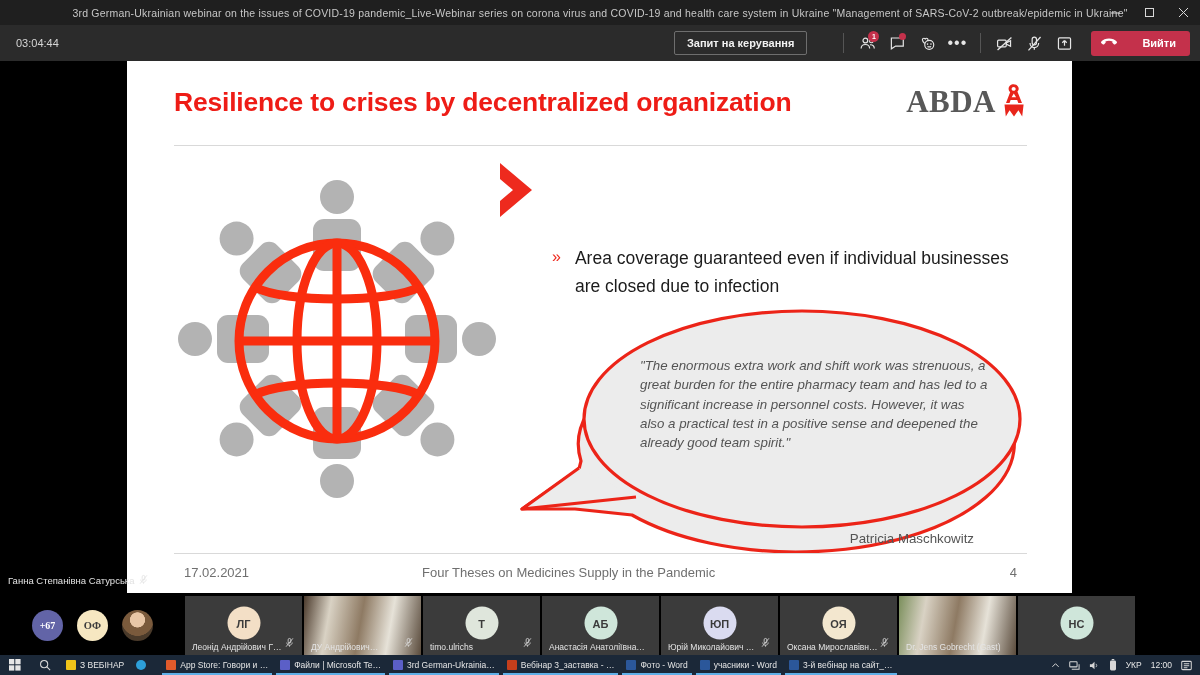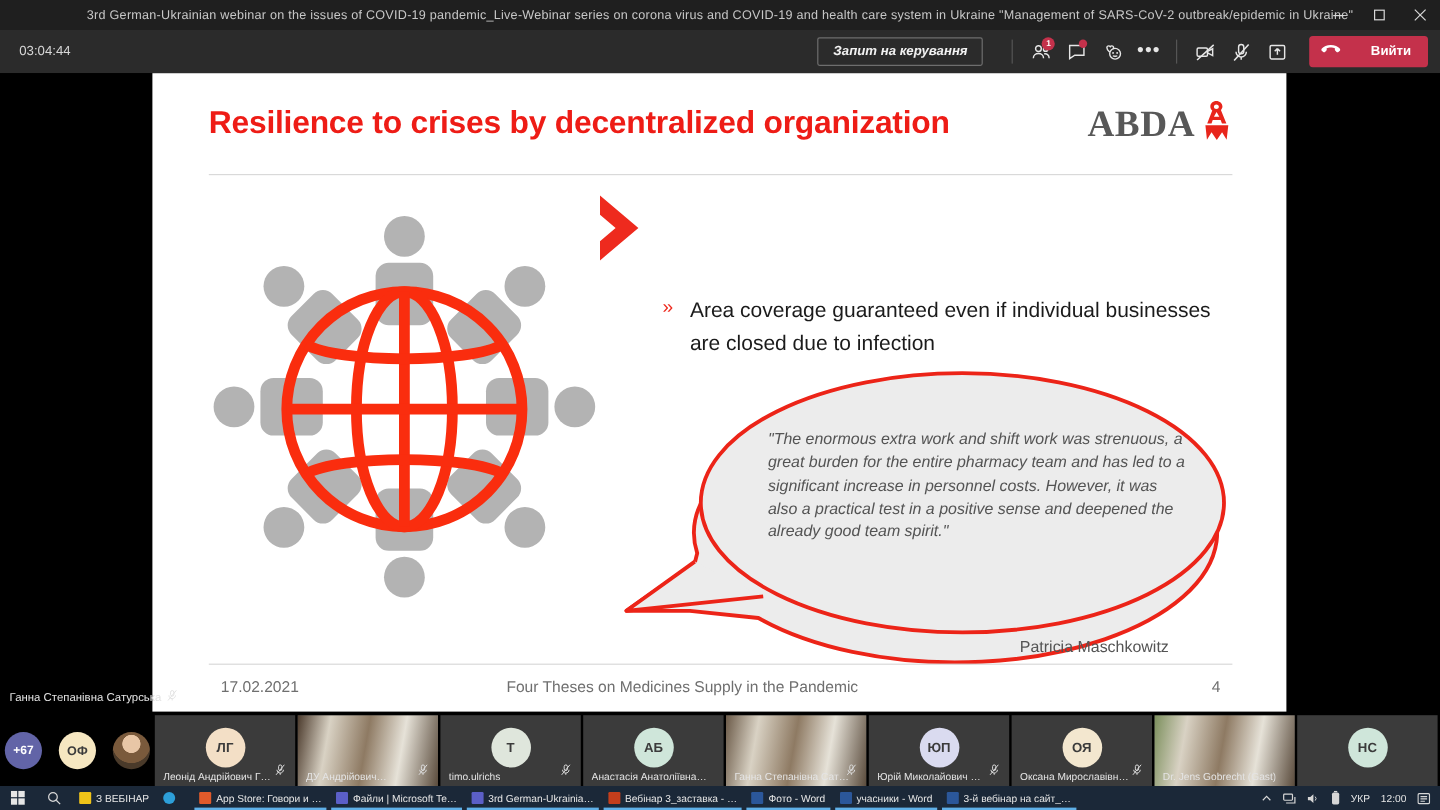--- a/index.html
+++ b/index.html
@@ -37,22 +37,22 @@
   .timer {
     position: absolute; left: 16px; top: 50%; transform: translateY(-50%);
     font-size: 11px; color: #d6d6d6;
   }
   .toolbar-right {
     position: absolute; right: 10px; top: 0; height: 36px;
     display: flex; align-items: center; gap: 0px;
   }
   .req-control-btn {
     border: 1px solid #6e6e6e; background: transparent; color: #f2f2f2;
-    font-size: 11px; font-weight: bold; padding: 5px 12px; margin-right: 16px;
-    white-space: nowrap; cursor: pointer; border-radius: 2px; font-style: italic;
+    font-size: 11px; font-weight: bold; padding: 5px 12px; margin-right: 28px;
+    white-space: nowrap; cursor: pointer; border-radius: 2px;
   }
   .tb-sep { width: 1px; height: 20px; background: #555; margin: 0 8px; }
   .tb-icon {
     position: relative; width: 30px; height: 28px;
     display: flex; align-items: center; justify-content: center;
     color: #e6e6e6; cursor: pointer;
   }
   .tb-icon svg { display:block; }
   .badge {
     position: absolute; top: 2px; right: 3px;
@@ -134,21 +134,21 @@
     font-size: 13.3px; color: #545454;
   }
 
   
   .filmstrip {
     position: absolute; left: 0; top: 596px; width: 1200px; height: 59px;
     background: #000; display: flex;
   }
   .roster {
     width: 185px; height: 59px; background: #000;
-    display: flex; align-items: center; justify-content: center; gap: 14px;
+    display: flex; align-items: center; justify-content: center; gap: 14px; font-family: Liberation Serif, serif;
   }
   .pill {
     width: 31px; height: 31px; border-radius: 50%;
     display: flex; align-items: center; justify-content: center;
     font-size: 10.5px; font-weight: bold; color: #3b3b3b;
   }
   .pill.more { background: #6264a7; color: #fff; font-size: 10px; }
 
   .tile {
     position: relative; height: 59px; margin-right: 2px;
@@ -428,30 +428,20 @@
               <path d="M2.4 7c0 2 1.6 3.6 3.6 3.6S9.6 9 9.6 7"></path>
               <path d="M6 10.6v2"></path>
               <path d="M1.4 12.6L10.6 1.4"></path>
             </svg></div>
         </div>
         <div class="tile" style="width: 117px;">
           <div class="initials" style="background: rgb(207, 230, 218);">АБ</div>
           <div class="tname">Анастасія Анатоліївна Бог…</div>
         </div>
         <div class="tile" style="width: 117px;">
-          <div class="vid" style="background: linear-gradient(100deg, rgb(107, 90, 72) 0%, rgb(217, 210, 196) 22%, rgb(142, 122, 99) 48%, rgb(230, 226, 216) 72%, rgb(90, 75, 60) 100%);"></div>
-          <div class="tname">Ганна Степанівна Сат…</div>
-          <div class="tmic"><svg width="9" height="11" viewBox="0 0 12 14" fill="none" stroke="#dcdcdc" stroke-width="1.1">
-              <rect x="4.2" y="1.6" width="3.6" height="6.2" rx="1.8"></rect>
-              <path d="M2.4 7c0 2 1.6 3.6 3.6 3.6S9.6 9 9.6 7"></path>
-              <path d="M6 10.6v2"></path>
-              <path d="M1.4 12.6L10.6 1.4"></path>
-            </svg></div>
-        </div>
-        <div class="tile" style="width: 117px;">
           <div class="initials" style="background: rgb(218, 219, 240);">ЮП</div>
           <div class="tname">Юрій Миколайович …</div>
           <div class="tmic"><svg width="9" height="11" viewBox="0 0 12 14" fill="none" stroke="#dcdcdc" stroke-width="1.1">
               <rect x="4.2" y="1.6" width="3.6" height="6.2" rx="1.8"></rect>
               <path d="M2.4 7c0 2 1.6 3.6 3.6 3.6S9.6 9 9.6 7"></path>
               <path d="M6 10.6v2"></path>
               <path d="M1.4 12.6L10.6 1.4"></path>
             </svg></div>
         </div>
         <div class="tile" style="width: 117px;">

